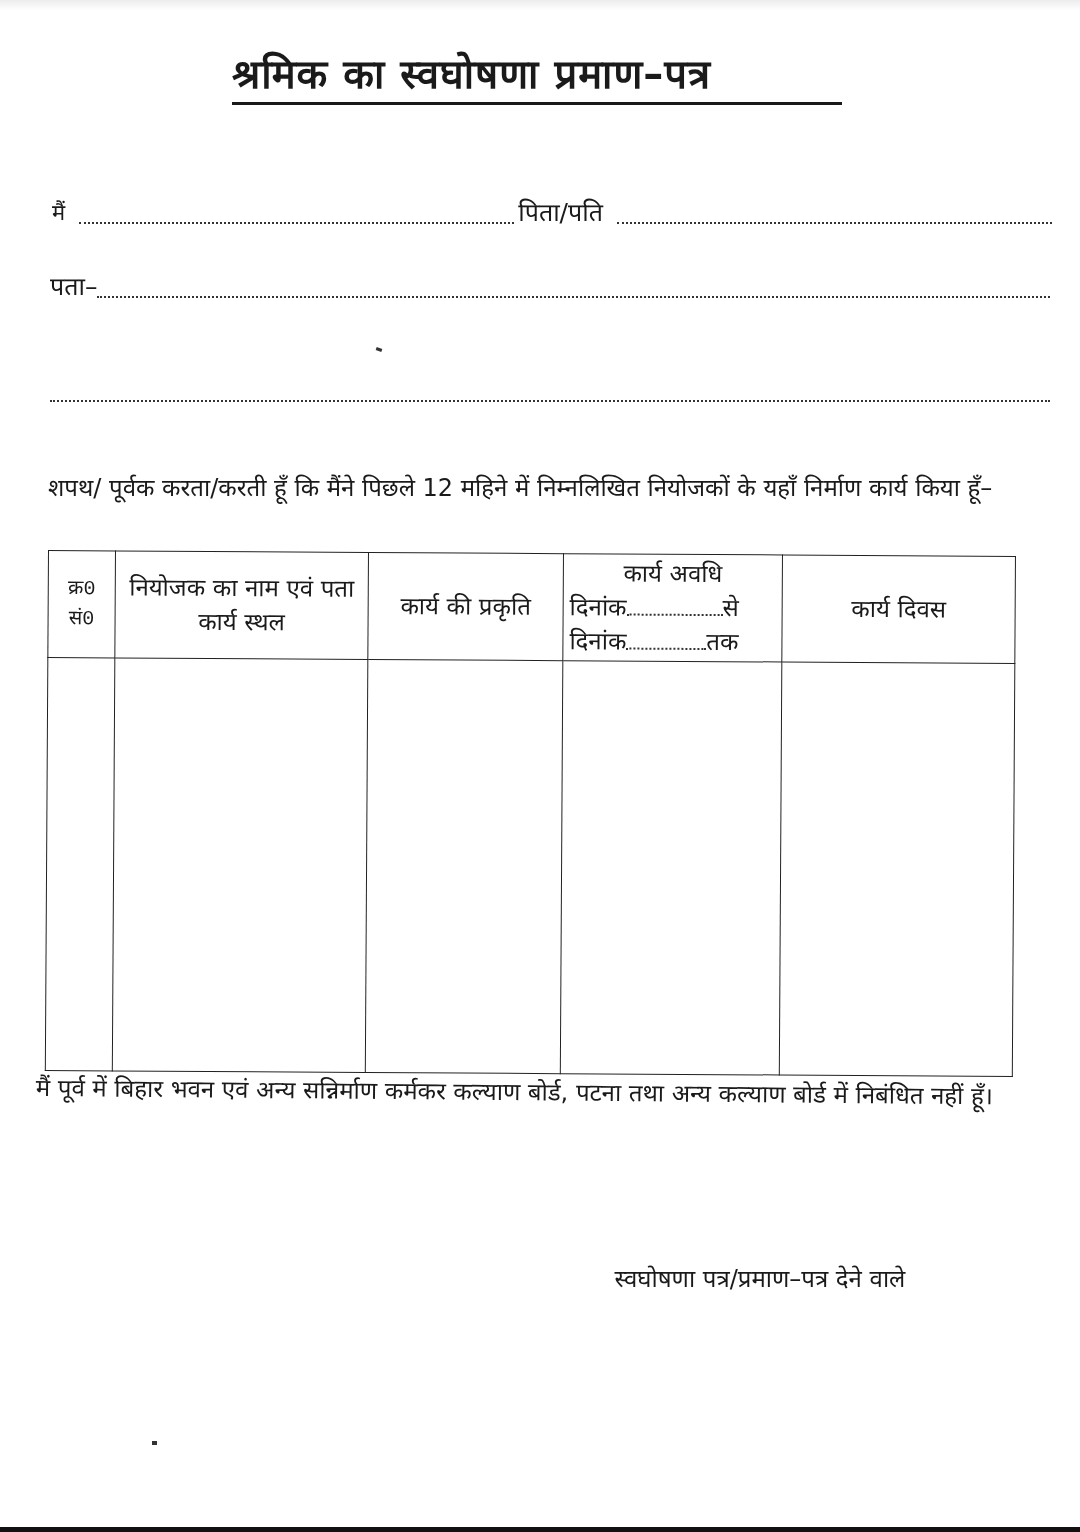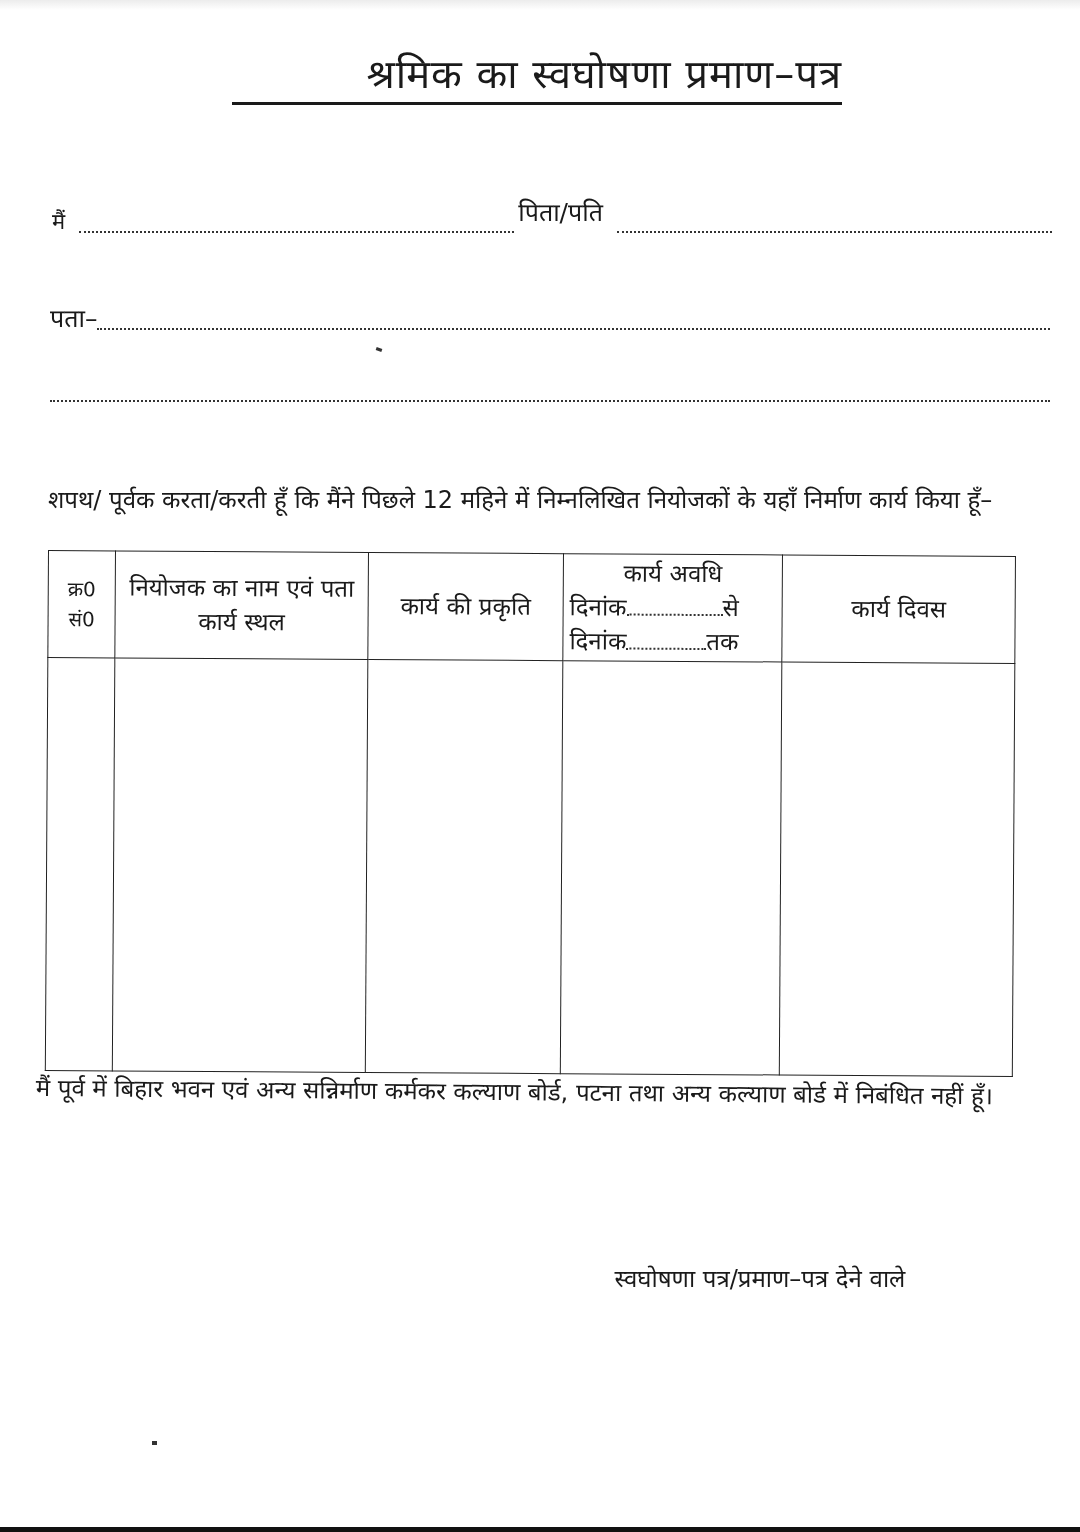--- a/index.html
+++ b/index.html
@@ -23,22 +23,22 @@
     .scan-bottom {
       position: absolute;
       left: 0; bottom: 0; width: 1080px; height: 5px;
       background: #111;
     }
     .title {
       position: absolute;
       left: 232px; top: 50px;
       width: 610px;
       font-size: 40px;
-      font-weight: normal;
-      text-align: right;
+      font-weight: bold;
+      text-align: left;
       letter-spacing: 1px;
       border-bottom: 3px solid #1a1a1a;
       padding-bottom: 4px;
       line-height: 48px;
     }
     .line-row {
       position: absolute;
       display: flex;
       align-items: flex-end;
       font-size: 25px;
@@ -67,21 +67,21 @@
       border: 1.5px solid #222;
       font-weight: normal;
       font-size: 24px;
       text-align: center;
       vertical-align: middle;
       padding: 2px 6px;
       line-height: 34px;
     }
     table.work th { height: 100px; }
     table.work td { height: 408px; }
-    .col-sn { width: 54px; font-size: 20px !important; line-height: 30px !important; }
+    .col-sn { width: 54px; font-size: 20px !important; line-height: 30px !important; font-family: Liberation Mono, monospace; }
     .col-emp { width: 240px; }
     .col-nature { width: 182px; }
     .col-period { width: 206px; }
     .period-line { display: block; text-align: left; }
     .period-line.center { text-align: center; }
     .fill-dots {
       display: inline-block;
       border-bottom: 2px dotted #333;
       height: 18px;
     }
@@ -103,36 +103,36 @@
 </head>
 <body>
 
 <div class="scan-top"></div>
 
 <div class="title">श्रमिक का स्वघोषणा प्रमाण–पत्र</div>
 
 <div class="line-row" style="left:52px; top:198px; width:1000px;">
   <span style="font-size:22px; margin-right:14px;">मैं</span>
   <span class="dots"></span>
-  <span style="margin:0 14px 9px 4px;">पिता/पति</span>
+  <span style="margin:0 14px 0 4px;">पिता/पति</span>
   <span class="dots"></span>
 </div>
 
-<div class="line-row" style="left:50px; top:304px; width:1000px;">
+<div class="line-row" style="left:50px; top:272px; width:1000px;">
   <span>पता–</span>
   <span class="dots"></span>
 </div>
 
 <div class="line-row" style="left:50px; top:378px; width:1000px;">
   <span class="dots"></span>
 </div>
 
 <div class="speck" style="left:376px; top:348px; transform:rotate(20deg);"></div>
 
-<div class="para" style="left:48px; top:482px; width:980px;">शपथ/ पूर्वक करता/करती हूँ कि मैंने पिछले 12 महिने में निम्नलिखित नियोजकों के यहाँ निर्माण कार्य किया हूँ–</div>
+<div class="para" style="left:48px; top:470px; width:980px;">शपथ/ पूर्वक करता/करती हूँ कि मैंने पिछले 12 महिने में निम्नलिखित नियोजकों के यहाँ निर्माण कार्य किया हूँ–</div>
 
 <table class="work">
   <thead>
     <tr>
       <th class="col-sn">क्र0 सं0</th>
       <th class="col-emp">नियोजक का नाम एवं पता कार्य स्थल</th>
       <th class="col-nature">कार्य की प्रकृति</th>
       <th class="col-period">
         <span class="period-line center">कार्य अवधि</span>
         <span class="period-line">

